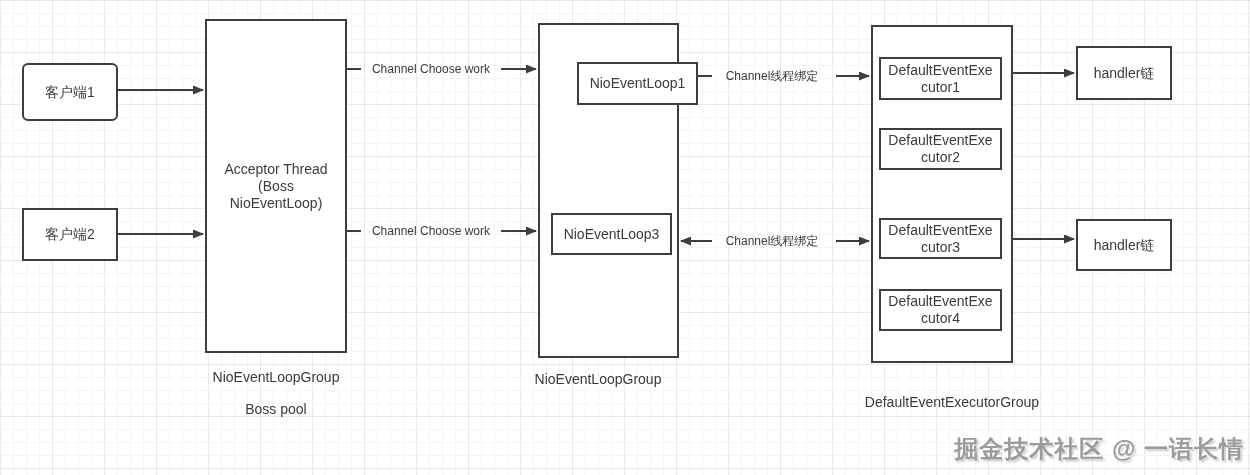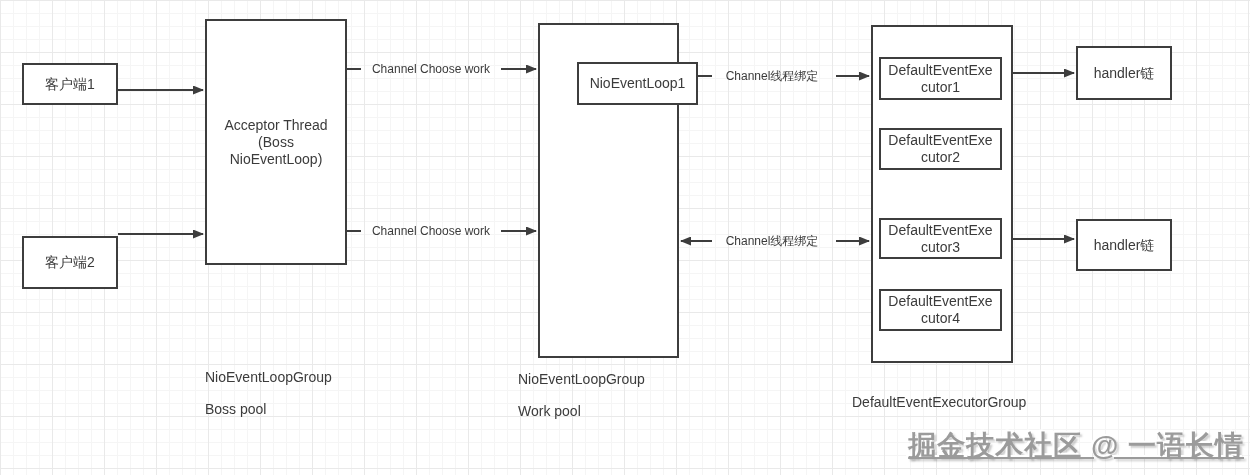--- a/index.html
+++ b/index.html
@@ -37,34 +37,33 @@
     font-size:12px;
     color:#3b3b3b;
     text-align:center;
     white-space:nowrap;
     line-height:16px;
   }
   .caption{
     position:absolute;
     font-size:14px;
     color:#3b3b3b;
-    text-align:left;
+    text-align:center;
     white-space:nowrap;
   }
   .watermark{
     position:absolute;
     right:6px;
     bottom:10px;
-    font-size:28px;
+    font-size:24px;
     font-weight:bold;
     letter-spacing:1px;
     color:#9b9b9b;
     text-shadow:-2px -2px 0 #ffffff, 2px 2px 2px rgba(110,110,110,0.35);
     white-space:nowrap;
-    text-decoration:underline;
   }
 </style>
 </head>
 <body>
 
 <div class="canvas">
 
   <svg class="arrows" viewBox="0 0 1250 475">
     <defs>
       <marker id="ah" markerWidth="11" markerHeight="9" refX="10" refY="4.5" orient="auto" markerUnits="userSpaceOnUse">
@@ -85,33 +84,34 @@
     <line x1="712" y1="76" x2="681" y2="76" stroke="#3d3d3d" stroke-width="2" marker-end="url(#ah)"></line>
     <line x1="836" y1="76" x2="869" y2="76" stroke="#3d3d3d" stroke-width="2" marker-end="url(#ah)"></line>
 
     <line x1="712" y1="241" x2="681" y2="241" stroke="#3d3d3d" stroke-width="2" marker-end="url(#ah)"></line>
     <line x1="836" y1="241" x2="869" y2="241" stroke="#3d3d3d" stroke-width="2" marker-end="url(#ah)"></line>
 
     <line x1="1013" y1="73" x2="1074" y2="73" stroke="#3d3d3d" stroke-width="2" marker-end="url(#ah)"></line>
     <line x1="1013" y1="239" x2="1074" y2="239" stroke="#3d3d3d" stroke-width="2" marker-end="url(#ah)"></line>
   </svg>
 
-  <div class="box" style="left:22px;top:63px;width:96px;height:42px;">客户端1</div>
-  <div class="box" style="left:22px;top:208px;width:96px;height:53px;margin-top:28px;">客户端2</div>
+  <div class="box" style="left:22px;top:63px;width:96px;height:58px;border-radius:6px;">客户端1</div>
+  <div class="box" style="left:22px;top:208px;width:96px;height:53px;">客户端2</div>
 
-  <div class="box" style="left:205px;top:19px;width:142px;height:246px;">
+  <div class="box" style="left:205px;top:19px;width:142px;height:334px;">
     <span class="lines">
       <span style="display:block">Acceptor Thread</span>
       <span style="display:block">(Boss</span>
       <span style="display:block">NioEventLoop)</span>
     </span>
   </div>
 
   <div class="box" style="left:538px;top:23px;width:141px;height:335px;background:#fff;"></div>
   <div class="box" style="left:551px;top:62px;width:121px;height:43px;margin-left:26px;">NioEventLoop1</div>
+  <div class="box" style="left:551px;top:213px;width:121px;height:42px;">NioEventLoop3</div>
 
   <div class="box" style="left:871px;top:25px;width:142px;height:338px;background:#fff;"></div>
   <div class="box" style="left:879px;top:57px;width:123px;height:43px;">
     <span class="lines">
       <span style="display:block">DefaultEventExe</span>
       <span style="display:block">cutor1</span>
     </span>
   </div>
   <div class="box" style="left:879px;top:128px;width:123px;height:42px;">
     <span class="lines">
@@ -136,18 +136,17 @@
   <div class="box" style="left:1076px;top:219px;width:96px;height:52px;">handler链</div>
 
   <div class="arrow-label" style="left:361px;top:61px;width:140px;">Channel Choose work</div>
   <div class="arrow-label" style="left:361px;top:223px;width:140px;">Channel Choose work</div>
   <div class="arrow-label" style="left:708px;top:68px;width:128px;">Channel线程绑定</div>
   <div class="arrow-label" style="left:708px;top:233px;width:128px;">Channel线程绑定</div>
 
   <div class="caption" style="left:205px;top:369px;width:142px;">NioEventLoopGroup</div>
   <div class="caption" style="left:205px;top:401px;width:142px;">Boss pool</div>
   <div class="caption" style="left:518px;top:371px;width:160px;">NioEventLoopGroup</div>
-  <div class="caption" style="left:518px;top:403px;width:160px;">Work pool</div>
   <div class="caption" style="left:852px;top:394px;width:200px;">DefaultEventExecutorGroup</div>
 
   <div class="watermark">掘金技术社区 @ 一语长情</div>
 
 </div>
 
 </body></html>

